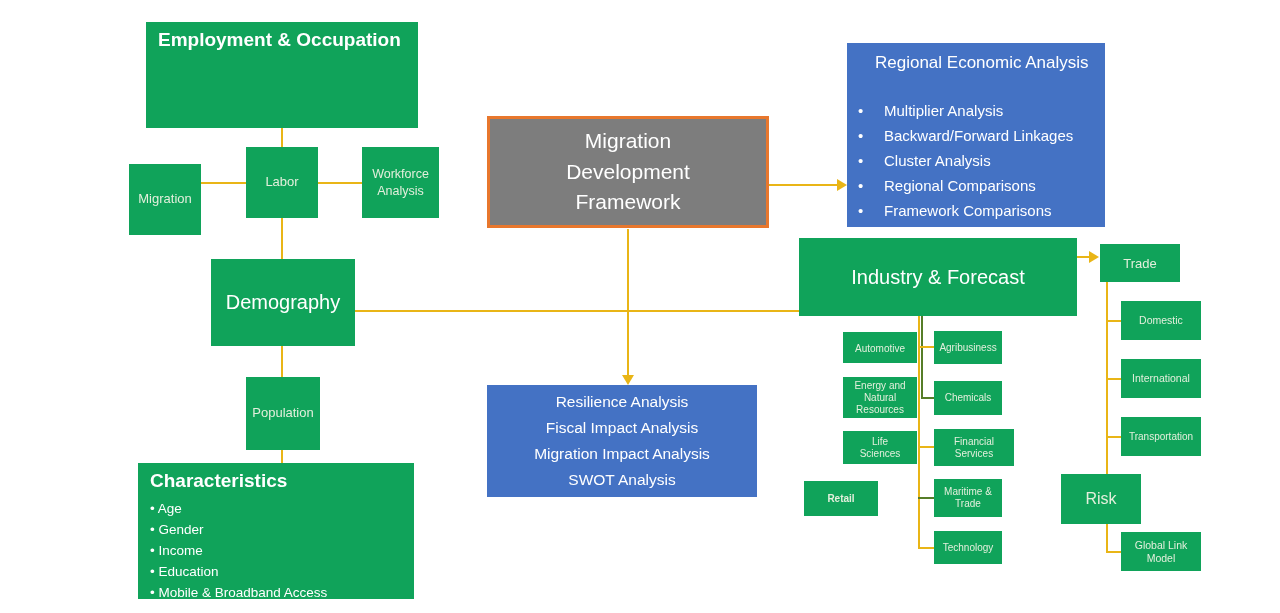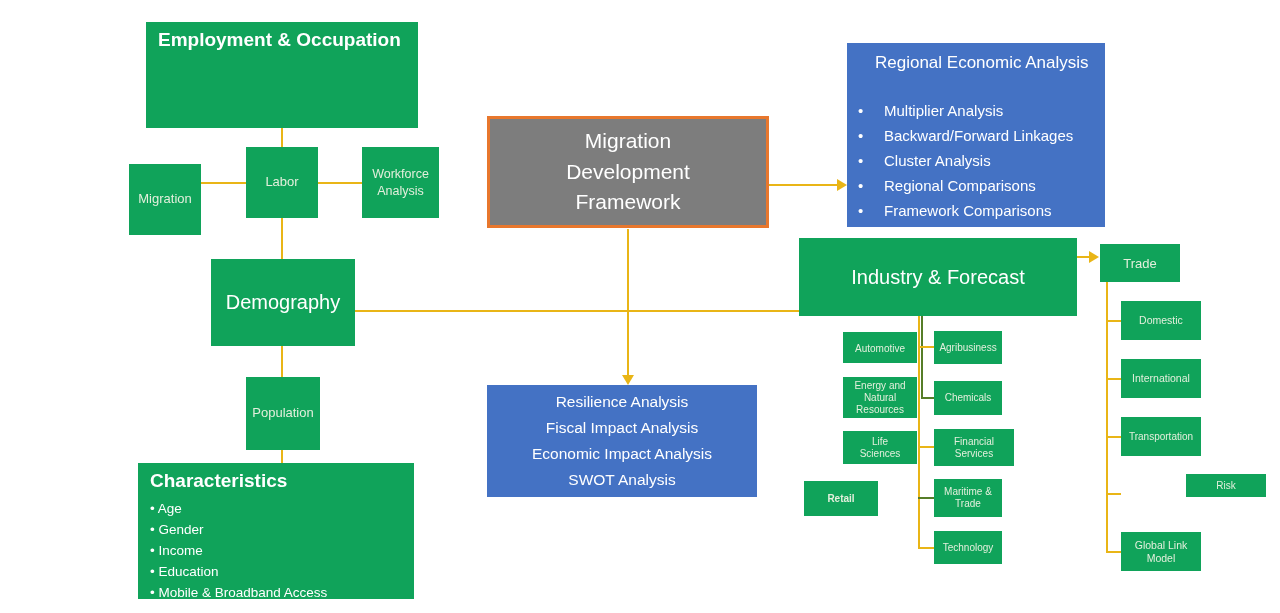--- a/index.html
+++ b/index.html
@@ -122,21 +122,21 @@
   </div>
 
   <div class="node green center big-label" style="left:799px;top:238px;width:278px;height:78px;">
     <span>Industry &amp; Forecast</span>
   </div>
 
   <div class="node blue center res-lines" style="left:487px;top:385px;width:270px;height:112px;">
     <div>
       <div>Resilience Analysis</div>
       <div>Fiscal Impact Analysis</div>
-      <div>Economic Impact Analysis</div>
+      <div>Migration Impact Analysis</div>
       <div>SWOT Analysis</div>
     </div>
   </div>
 
   <div class="node green center small" style="left:843px;top:332px;width:74px;height:31px;align-items:flex-end;">
     <span>Automotive</span>
   </div>
   <div class="node green center small" style="left:843px;top:377px;width:74px;height:41px;">
     <span>Energy and Natural Resources</span>
   </div>
@@ -168,20 +168,20 @@
   </div>
   <div class="node green center small" style="left:1121px;top:301px;width:80px;height:39px;font-size:10.5px;">
     <span>Domestic</span>
   </div>
   <div class="node green center small" style="left:1121px;top:359px;width:80px;height:39px;font-size:10.5px;">
     <span>International</span>
   </div>
   <div class="node green center small" style="left:1121px;top:417px;width:80px;height:39px;font-size:10px;">
     <span>Transportation</span>
   </div>
-  <div class="node green center small" style="left:1186px;top:474px;width:80px;height:23px;font-size:10px;">
+  <div class="node green center small" style="left:1061px;top:474px;width:80px;height:50px;font-size:16px;">
     <span>Risk</span>
   </div>
   <div class="node green center small" style="left:1121px;top:532px;width:80px;height:39px;font-size:10.5px;">
     <span>Global Link Model</span>
   </div>
 
 </div>
 
 </body></html>

